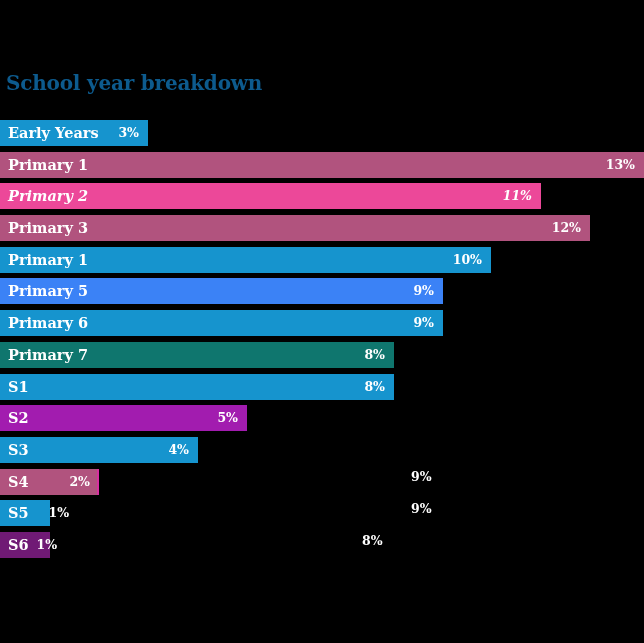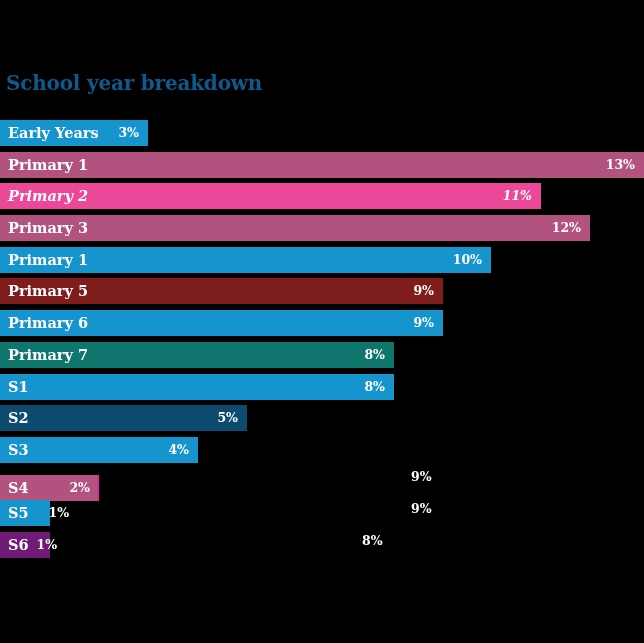--- a/index.html
+++ b/index.html
@@ -123,21 +123,21 @@
           <span class="bar-value">12%</span>
         </div>
       </div>
       <div class="bar-row">
         <div class="bar" style="width: 491px; background: rgb(22, 148, 206);">
           <span class="bar-label">Primary 1</span>
           <span class="bar-value">10%</span>
         </div>
       </div>
       <div class="bar-row">
-        <div class="bar" style="width: 443px; background: #7f1d1d;">
+        <div class="bar" style="width: 443px; background: #3b82f6;">
           <span class="bar-label">Primary 5</span>
           <span class="bar-value">9%</span>
         </div>
       </div>
       <div class="bar-row">
         <div class="bar" style="width: 443px; background: rgb(22, 148, 206);">
           <span class="bar-label">Primary 6</span>
           <span class="bar-value">9%</span>
         </div>
       </div>
@@ -147,33 +147,33 @@
           <span class="bar-value">8%</span>
         </div>
       </div>
       <div class="bar-row">
         <div class="bar" style="width: 394px; background: rgb(22, 148, 206);">
           <span class="bar-label">S1</span>
           <span class="bar-value">8%</span>
         </div>
       </div>
       <div class="bar-row">
-        <div class="bar" style="width: 247px; background: #0c4a6e; justify-content: space-between;">
+        <div class="bar" style="width: 247px; background: #a21caf; justify-content: space-between;">
           <span class="bar-label">S2</span>
           <span class="bar-value">5%</span>
         </div>
       </div>
       <div class="bar-row">
         <div class="bar" style="width: 198px; background: rgb(22, 148, 206);">
           <span class="bar-label">S3</span>
           <span class="bar-value">4%</span>
         </div>
       </div>
       <div class="bar-row">
-        <div class="bar" style="width: 99px; background: rgb(177, 83, 126); margin-top: 6px;">
+        <div class="bar" style="width: 99px; background: rgb(177, 83, 126);">
           <span class="bar-label">S4</span>
           <span class="bar-value">2%</span>
           <div class="bar-edge-accent" style="background: rgb(216, 47, 160);"></div>
         </div>
       </div>
       <div class="bar-row">
         <div class="bar" style="width: 50px; background: rgb(22, 148, 206); gap: 12px;">
           <span class="bar-label">S5</span>
           <span class="bar-value">1%</span>
         </div>

